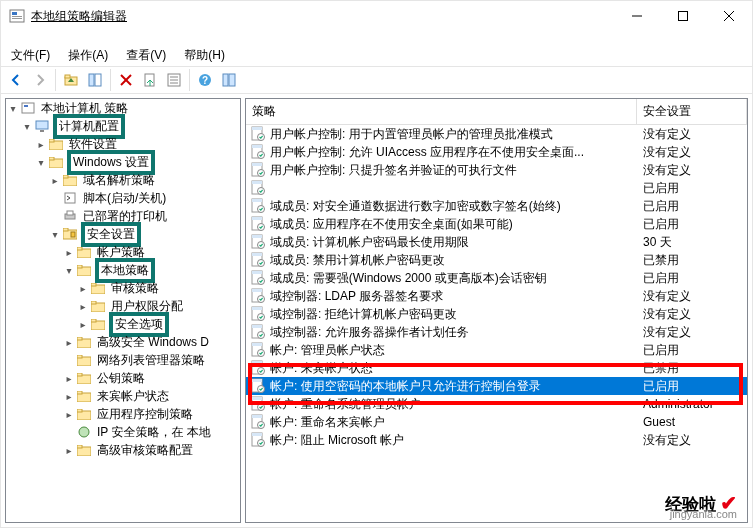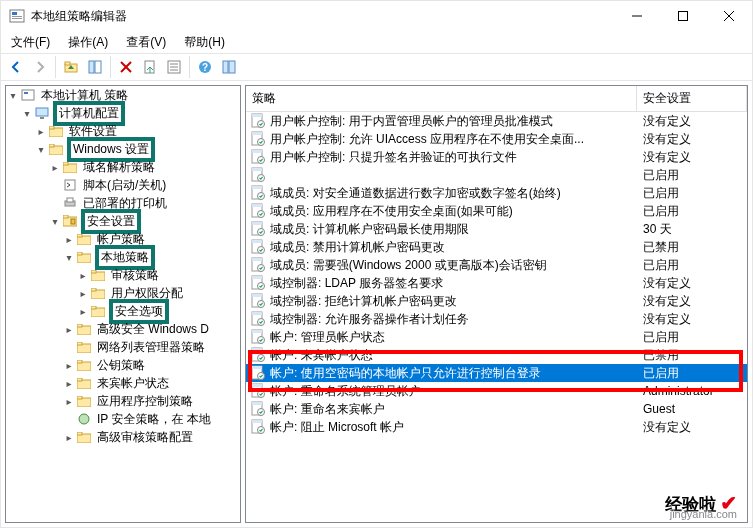--- a/index.html
+++ b/index.html
@@ -1,22 +1,22 @@
 <!DOCTYPE html>
 <html><head>
 <meta charset="utf-8">
 <style>
   * { box-sizing: border-box; margin: 0; padding: 0; font-family: "Microsoft YaHei", "Segoe UI", sans-serif; }
   body { background: #fff; width: 753px; height: 528px; overflow: hidden; display: flex; flex-direction: column; border: 1px solid #e5e5e5; }
   .titlebar { height: 30px; display: flex; align-items: center; padding: 0 0 0 8px; font-size: 12px; color: #000; }
   .titlebar .ticon { width:16px; height:16px; margin-right:6px; }
-  .titlebar-title { flex:1; }
+  .titlebar-title { flex:1;text-decoration:underline; }
   .title-btns { display:flex; }
   .tbtn { width:46px; height:30px; display:flex; align-items:center; justify-content:center; }
-  .menubar { height:22px; display:flex; align-items:center; padding:0 6px; font-size:12px; gap:10px; }
+  .menubar { height:22px; display:flex; align-items:center; padding:0 6px; font-size:12px; gap:10px;margin-top:13px; }
   .menubar span { padding:2px 4px; }
   .toolbar { height:28px; border-top:1px solid #e5e5e5; border-bottom:1px solid #e5e5e5; display:flex; align-items:center; padding:0 4px; gap:2px; background:#fff; }
   .tool { width:22px; height:22px; display:flex; align-items:center; justify-content:center; border:1px solid transparent; border-radius:2px; }
   .tool-sep { width:1px; height:22px; background:#e0e0e0; margin:0 2px; }
   .content { flex:1; display:flex; min-height:0; }
   .tree { width:236px; border:1px solid #828790; margin:4px 2px 4px 4px; overflow:auto; position:relative; font-size:12px; white-space:nowrap; }
   .tree ul { list-style:none; }
   .tree li { padding:0; position:relative; }
   .node { display:flex; align-items:center; height:18px; padding:0 2px; }
   .node .tgl { width:14px; text-align:center; color:#595959; font-size:10px; }

